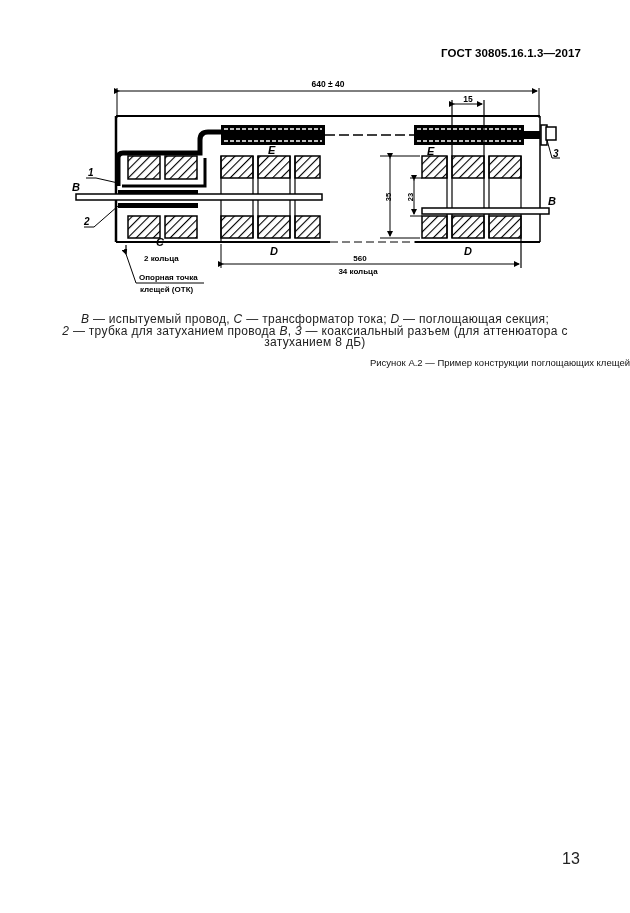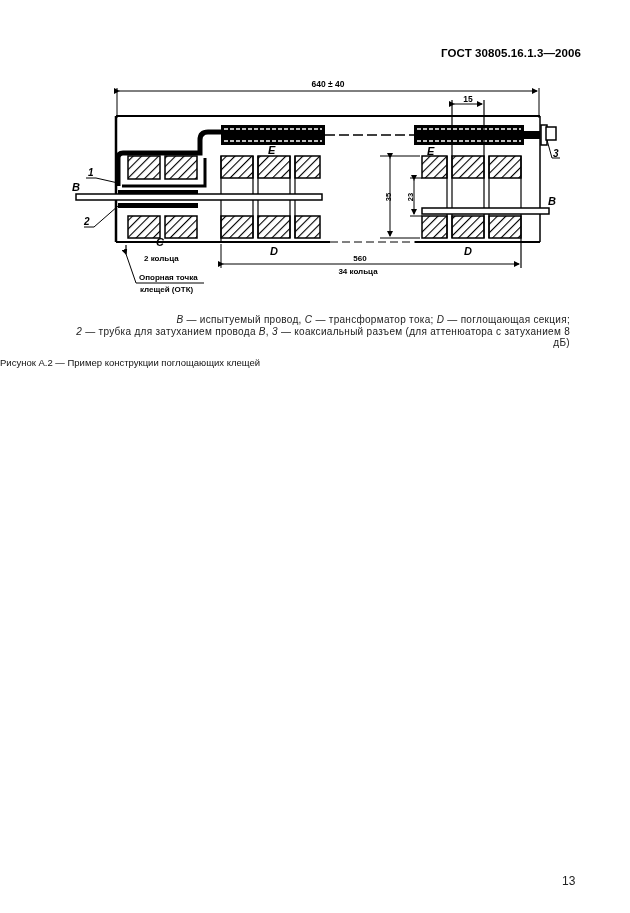--- a/index.html
+++ b/index.html
@@ -1,28 +1,28 @@
 <!DOCTYPE html>
 <html><head>
   <meta charset="utf-8">
   <style>
     html, body { margin: 0; padding: 0; background: #ffffff; }
     body { width: 630px; height: 913px; position: relative; overflow: hidden; font-family: "Liberation Sans", sans-serif; color: #000; }
     .header { position: absolute; top: 47px; right: 49px; font-size: 11.5px; font-weight: bold; letter-spacing: 0.1px; }
     .figure { position: absolute; left: 0; top: 0; width: 576px; height: 310px; }
-    .legend { position: absolute; top: 314px; left: 60px; width: 510px; text-align: right; font-size: 10px; line-height: 11.5px; color: #222; letter-spacing: 0.3px; }
+    .legend { position: absolute; top: 314px; left: 60px; width: 510px; text-align: center; font-size: 12px; line-height: 11.5px; color: #222; letter-spacing: 0.3px; }
     .legend i { font-style: italic; }
-    .caption { position: absolute; top: 357px; left: 0; width: 630px; text-align: left; font-size: 9.5px; color: #111; }
-    .page-num { position: absolute; top: 874px; left: 562px; font-size: 12px; color: #222; }
+    .caption { position: absolute; top: 357px; left: 0; width: 630px; text-align: right; font-size: 9.5px; color: #111; }
+    .page-num { position: absolute; top: 850px; left: 562px; font-size: 16px; color: #222; }
     svg text { font-family: "Liberation Sans", sans-serif; }
   </style>
 </head>
 <body>
 
-<div class="header">ГОСТ 30805.16.1.3—2006</div>
+<div class="header">ГОСТ 30805.16.1.3—2017</div>
 
 <div class="figure">
   <svg width="630" height="310" viewBox="0 0 630 310" xmlns="http://www.w3.org/2000/svg">
     <defs>
       <pattern id="hatch" patternUnits="userSpaceOnUse" width="6" height="6" patternTransform="rotate(45)">
         <rect width="6" height="6" fill="#fff"></rect>
         <line x1="0" y1="0" x2="0" y2="6" stroke="#000" stroke-width="2.2"></line>
       </pattern>
       <marker id="arr" markerWidth="6" markerHeight="6" refX="5" refY="3" orient="auto">
         <path d="M0,0 L6,3 L0,6 z" fill="#000"></path>

